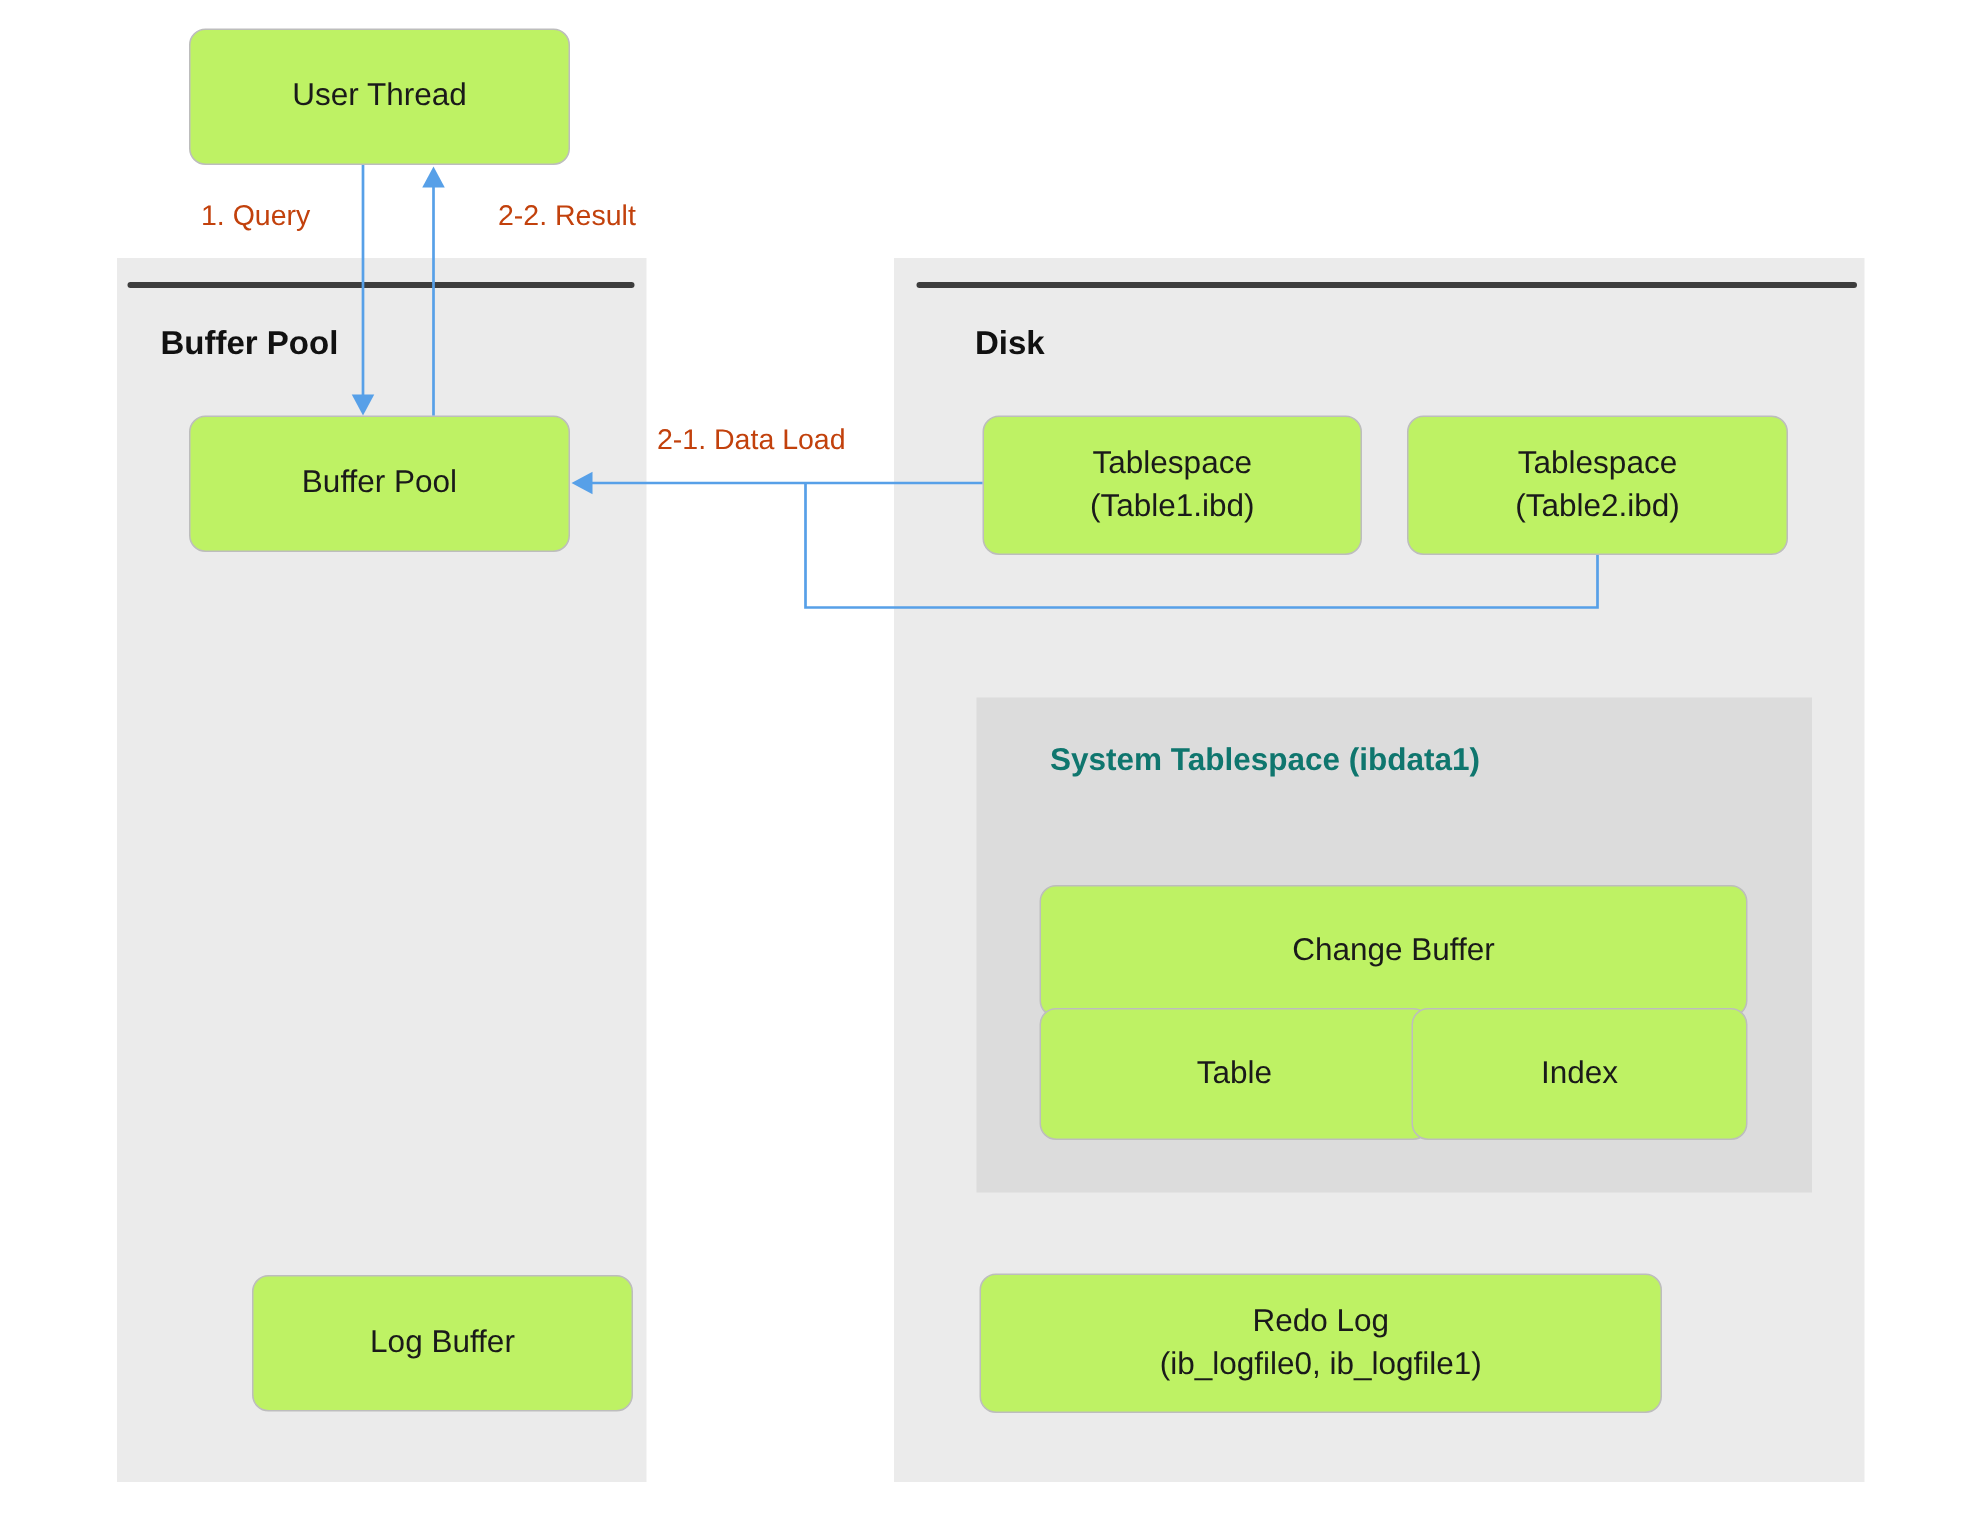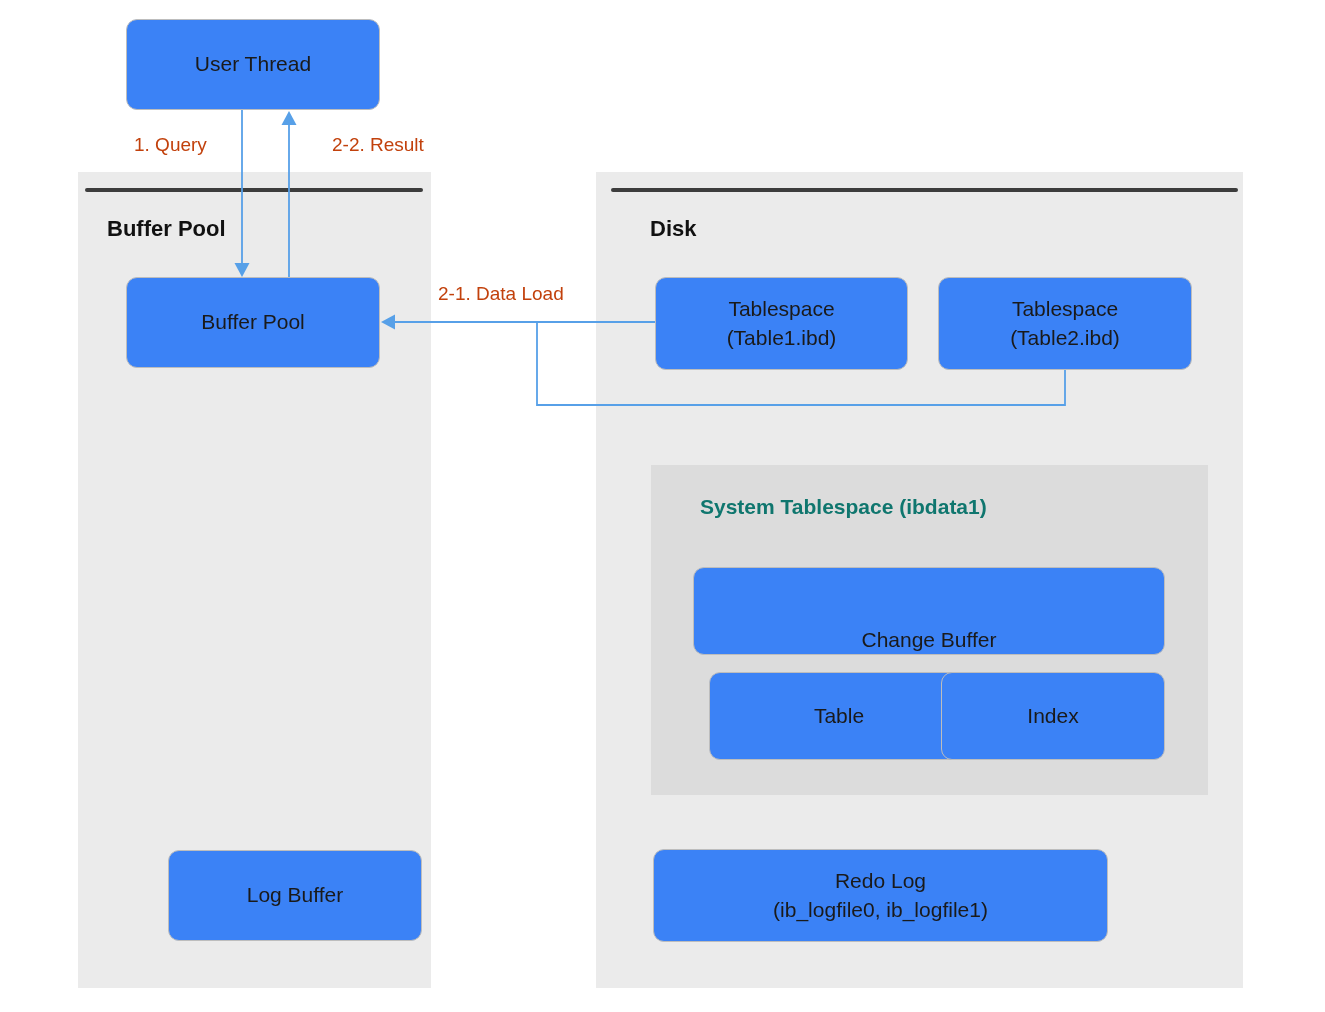--- a/index.html
+++ b/index.html
@@ -23,21 +23,21 @@
   }
   .panel-title {
     position: absolute;
     font-size: 22px;
     font-weight: bold;
     color: #111111;
     white-space: nowrap;
   }
   .node {
     position: absolute;
-    background: #3b82f6;
+    background: #bef264;
     border: 1.5px solid #bdbdbd;
     border-radius: 11px;
     display: flex;
     flex-direction: column;
     align-items: center;
     justify-content: center;
     text-align: center;
     font-size: 21px;
     line-height: 1.35;
     box-sizing: border-box;
@@ -98,25 +98,25 @@
   <div class="node" style="left:655px; top:277px; width:253px; height:93px;">
     <span>Tablespace</span>
     <span>(Table1.ibd)</span>
   </div>
 
   <div class="node" style="left:938px; top:277px; width:254px; height:93px;">
     <span>Tablespace</span>
     <span>(Table2.ibd)</span>
   </div>
 
-  <div class="node" style="left:693px; top:567px; width:472px; height:88px;justify-content:flex-end;">
+  <div class="node" style="left:693px; top:590px; width:472px; height:88px;">
     <span>Change Buffer</span>
   </div>
 
-  <div class="node" style="left:693px; top:672px; width:260px; height:88px;margin-left:16px;">
+  <div class="node" style="left:693px; top:672px; width:260px; height:88px;">
     <span>Table</span>
   </div>
 
   <div class="node" style="left:941px; top:672px; width:224px; height:88px;">
     <span>Index</span>
   </div>
 
   <div class="node" style="left:653px; top:849px; width:455px; height:93px;">
     <span>Redo Log</span>
     <span>(ib_logfile0, ib_logfile1)</span>

